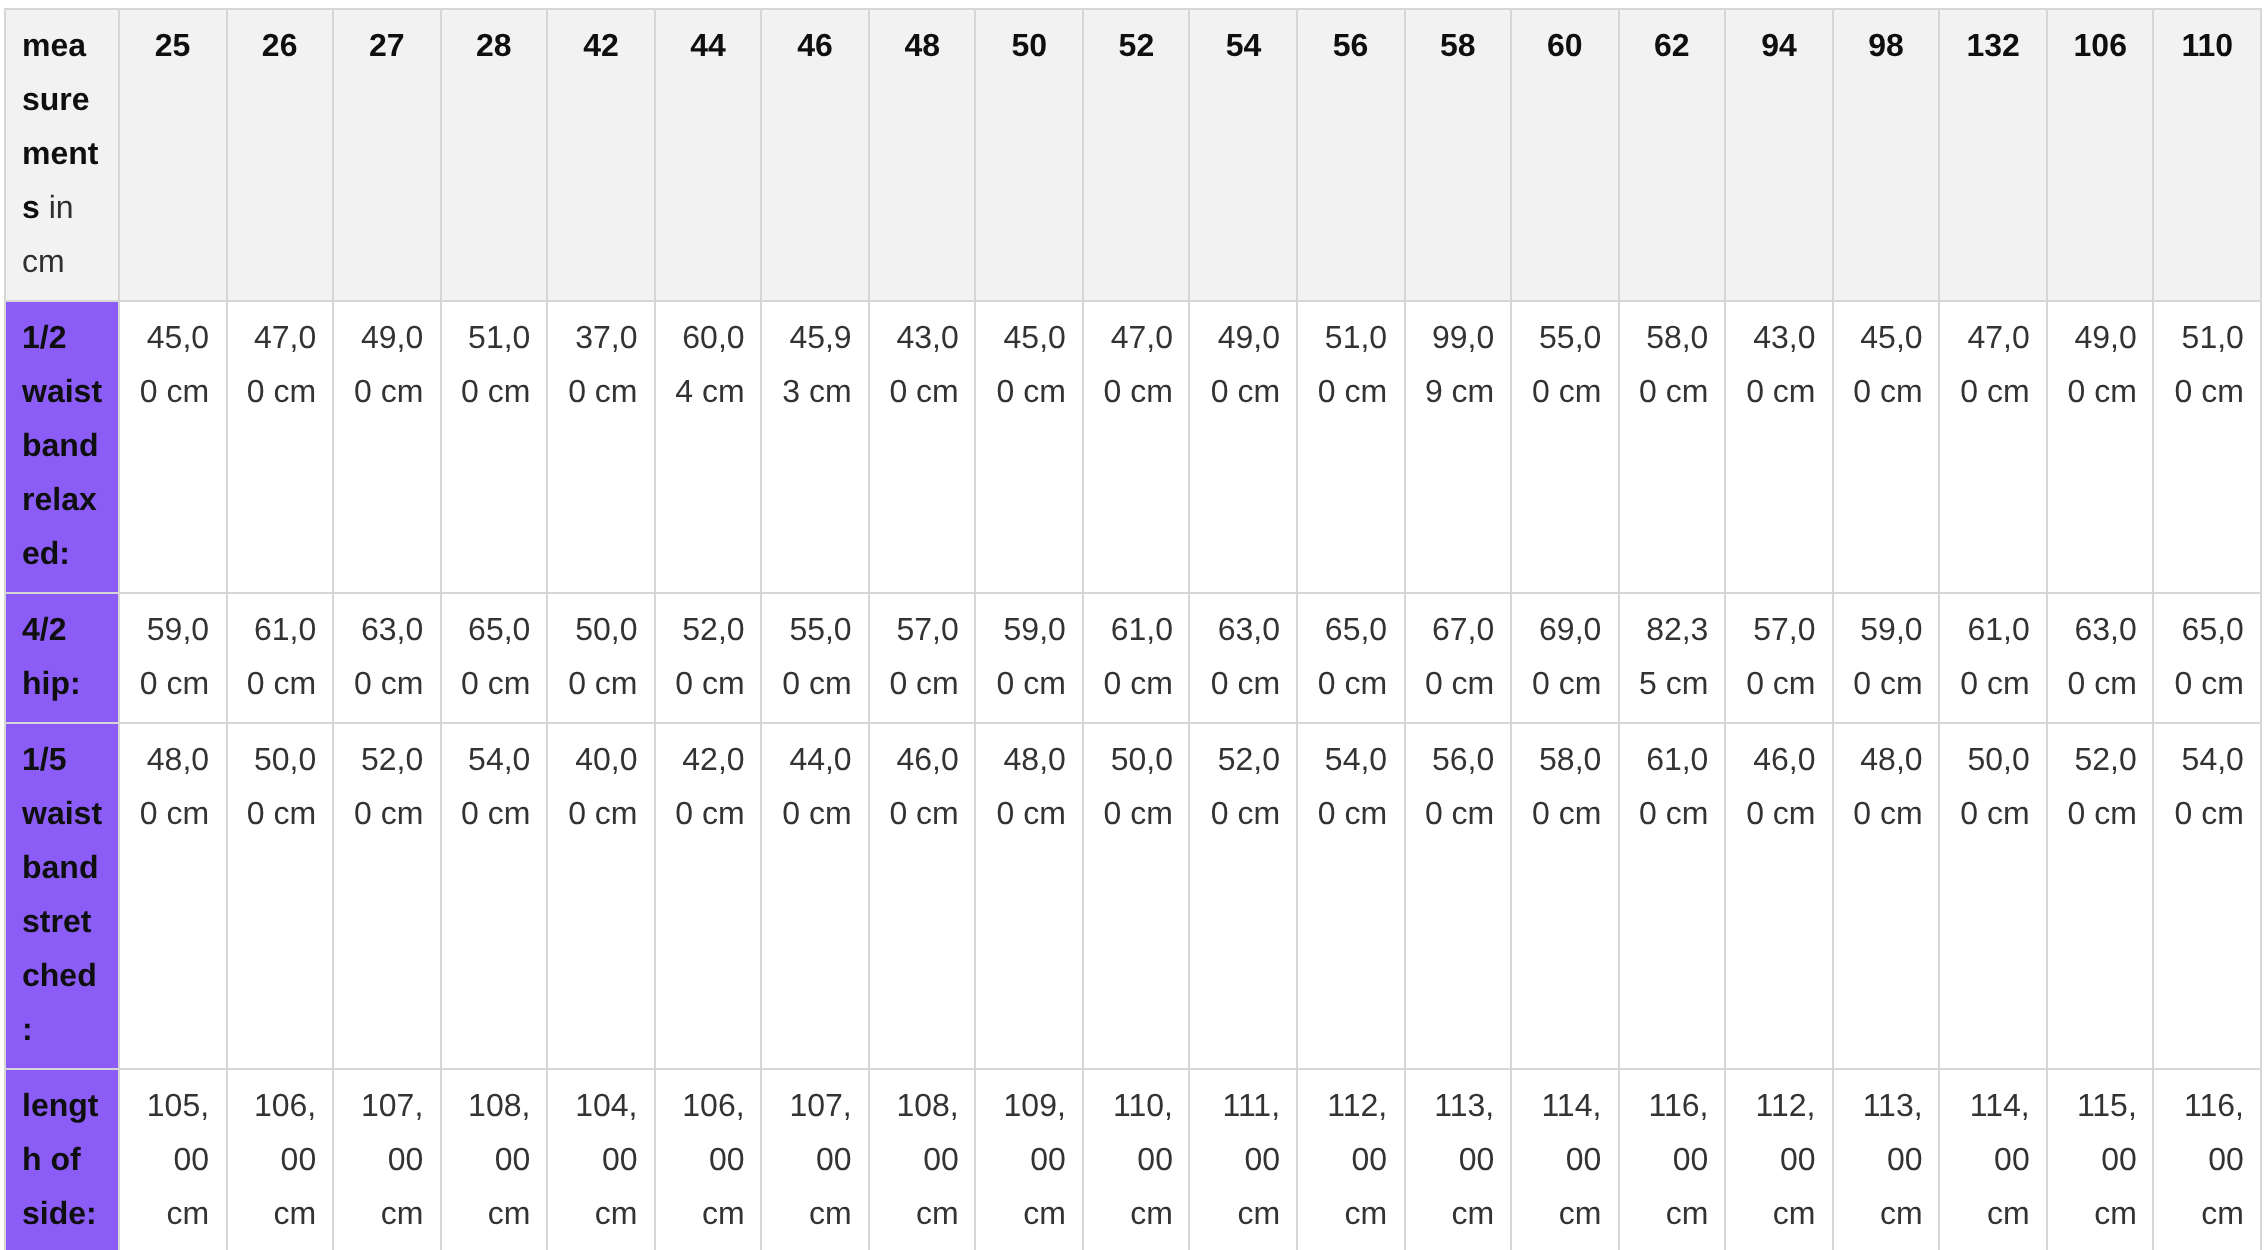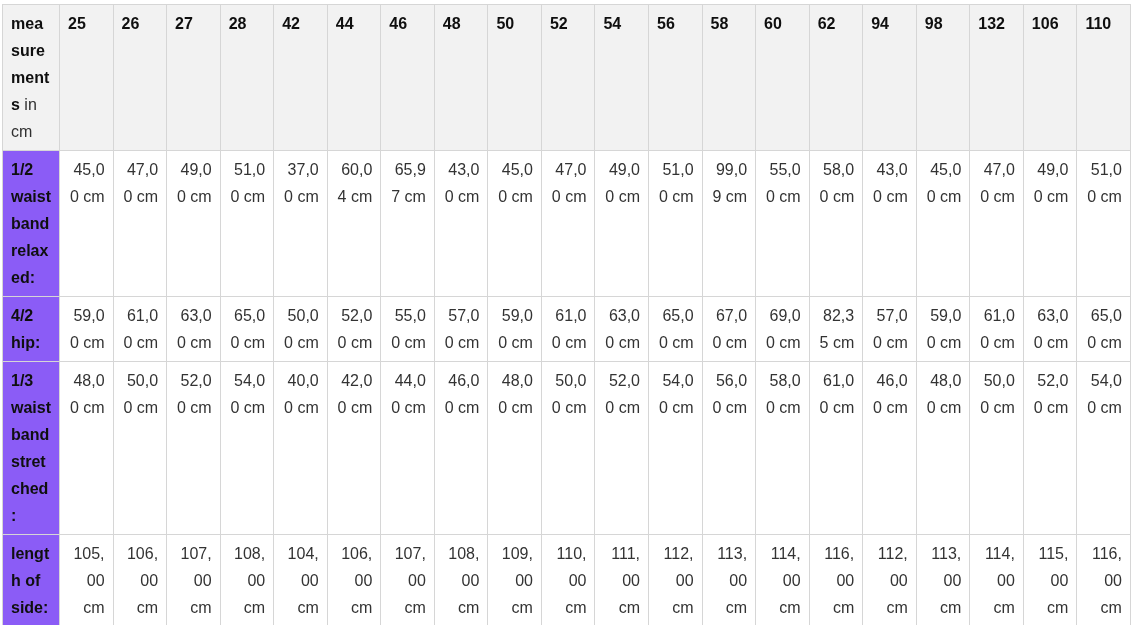--- a/index.html
+++ b/index.html
@@ -30,21 +30,21 @@
     padding: 5px 8px;
     line-height: 27px;
     word-wrap: break-word;
     overflow-wrap: break-word;
     font-size: 16px;
   }
   table.size-chart thead th {
     background: #f2f2f2;
     color: #0f0f0f;
     font-weight: bold;
-    text-align: left;
+    text-align: center;
   }
   table.size-chart thead th.corner {
     text-align: left;
     margin-left: 26px;
   }
   table.size-chart thead th.corner .suffix {
     font-weight: normal;
     color: #303030;
   }
   table.size-chart tbody th.row-label {
@@ -114,21 +114,21 @@
       </thead>
       <tbody>
         <tr>
           <th class="row-label">1/2 waistband relaxed:</th>
           <td>45,00 cm</td>
           <td>47,00 cm</td>
           <td>49,00 cm</td>
           <td>51,00 cm</td>
           <td>37,00 cm</td>
           <td>60,04 cm</td>
-          <td>65,97 cm</td>
+          <td>45,93 cm</td>
           <td>43,00 cm</td>
           <td>45,00 cm</td>
           <td>47,00 cm</td>
           <td>49,00 cm</td>
           <td>51,00 cm</td>
           <td>99,09 cm</td>
           <td>55,00 cm</td>
           <td>58,00 cm</td>
           <td>43,00 cm</td>
           <td>45,00 cm</td>
@@ -153,21 +153,21 @@
           <td>67,00 cm</td>
           <td>69,00 cm</td>
           <td>82,35 cm</td>
           <td>57,00 cm</td>
           <td>59,00 cm</td>
           <td>61,00 cm</td>
           <td>63,00 cm</td>
           <td>65,00 cm</td>
         </tr>
         <tr>
-          <th class="row-label">1/3 waistband stretched:</th>
+          <th class="row-label">1/5 waistband stretched:</th>
           <td>48,00 cm</td>
           <td>50,00 cm</td>
           <td>52,00 cm</td>
           <td>54,00 cm</td>
           <td>40,00 cm</td>
           <td>42,00 cm</td>
           <td>44,00 cm</td>
           <td>46,00 cm</td>
           <td>48,00 cm</td>
           <td>50,00 cm</td>

